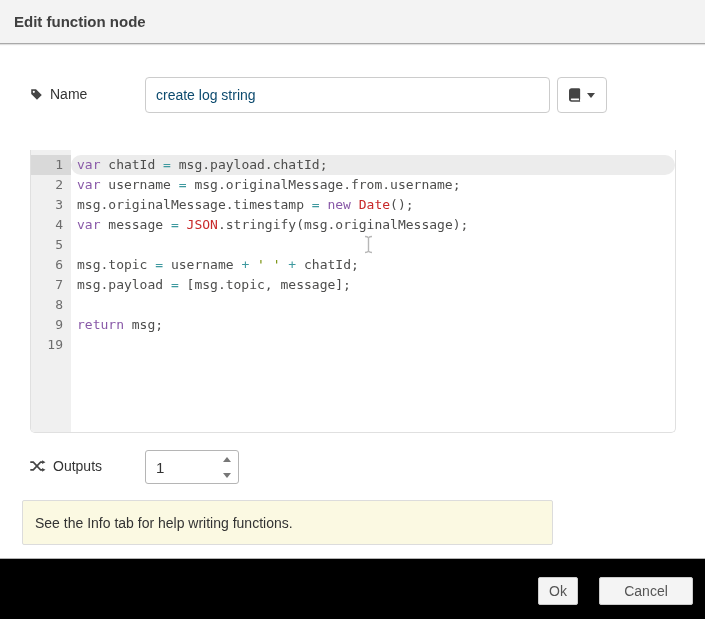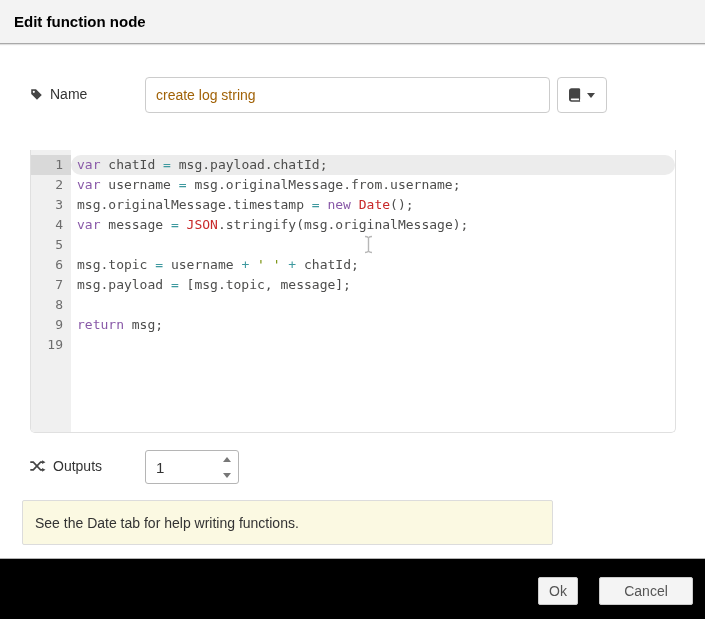--- a/index.html
+++ b/index.html
@@ -15,36 +15,36 @@
 
   
   .dlg-header {
     position: absolute; left: 0; top: 0; width: 705px; height: 44px;
     background: #f3f3f3;
     border-bottom: 1px solid #a9a9a9;
     box-shadow: 0 1px 1px rgba(0,0,0,0.12);
     display: flex; align-items: center;
     padding-left: 14px;
   }
-  .dlg-title { font-size: 15px; font-weight: 700; color: #000000; }
+  .dlg-title { font-size: 15px; font-weight: 700; color: #404040; }
 
   
   .row-label {
     position: absolute;
     display: flex; align-items: center; gap: 7px;
     font-size: 14px; color: #333;
   }
   .row-label svg { flex: 0 0 auto; }
 
   
   .name-input {
     position: absolute; left: 145px; top: 77px; width: 405px; height: 36px;
     border: 1px solid #ccc; border-radius: 4px;
     font-family: "Liberation Sans", sans-serif;
-    font-size: 14px; color: #a16207;
+    font-size: 14px; color: #0c4a6e;
     padding: 0 10px; outline: none; background: #fff;
   }
 
   
   .lib-button {
     position: absolute; left: 557px; top: 77px; width: 50px; height: 36px;
     background: #fff; border: 1px solid #ccc; border-radius: 4px;
     display: flex; align-items: center; justify-content: center; gap: 6px;
     cursor: pointer;
   }
@@ -210,21 +210,21 @@
       <div class="spin-btn">
           <span class="tri-up"></span>
         </div>
       <div class="spin-btn">
           <span class="tri-down"></span>
         </div>
     </div>
   </div>
 
   <div class="info-box">
-    <span>See the Date tab for help writing functions.</span>
+    <span>See the Info tab for help writing functions.</span>
   </div>
 
   <div class="footer-divider"></div>
   <div class="footer">
     <div class="btn btn-ok">Ok</div>
     <div class="btn btn-cancel">Cancel</div>
   </div>
 
 </div>
 

